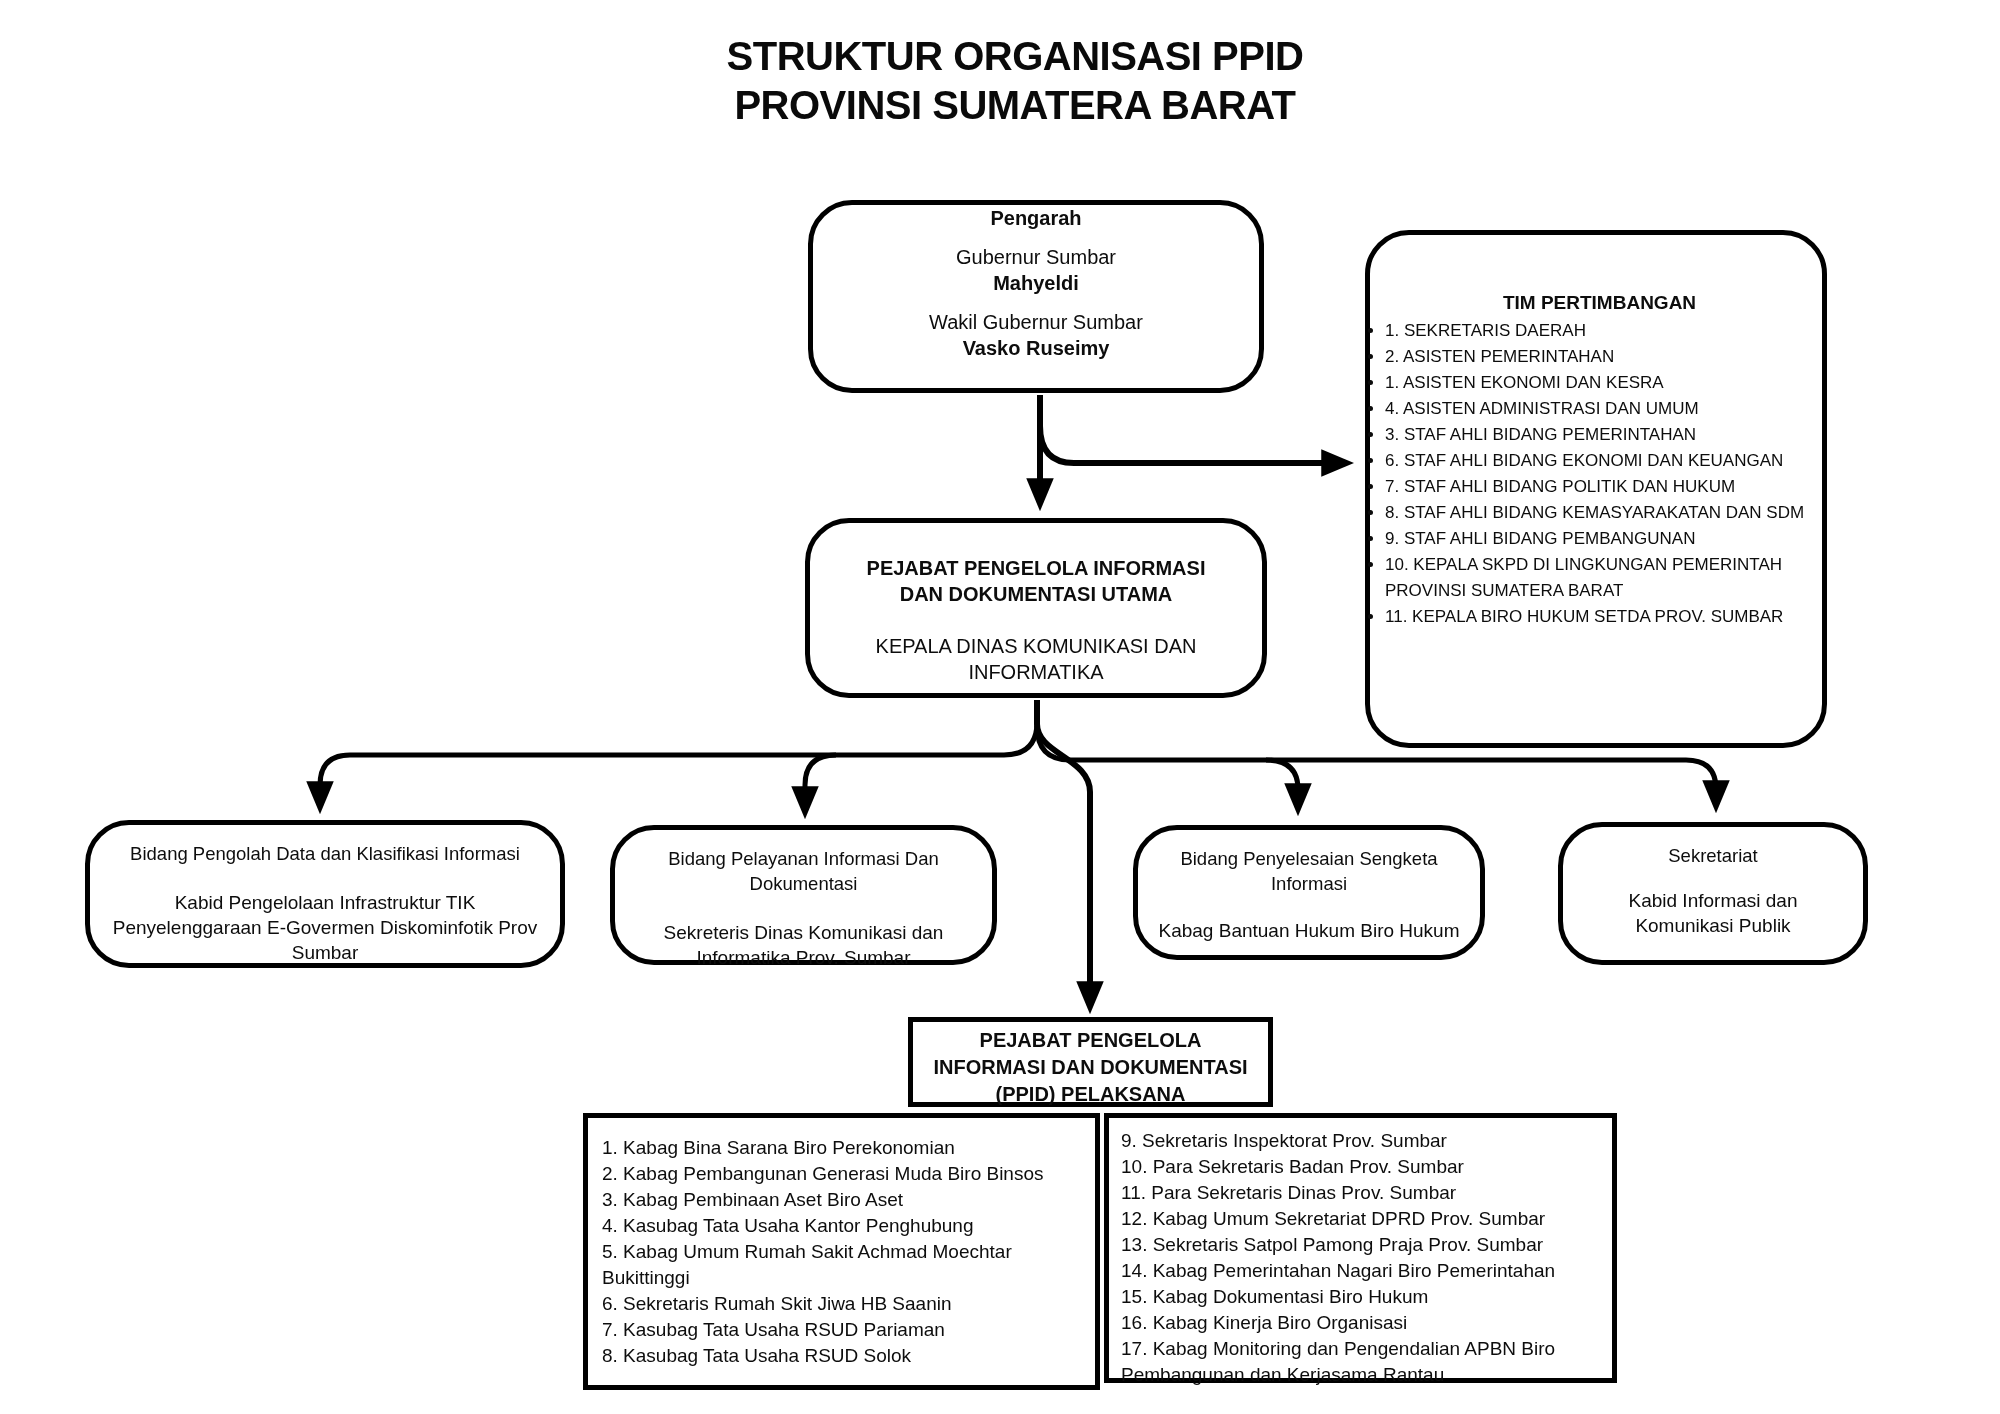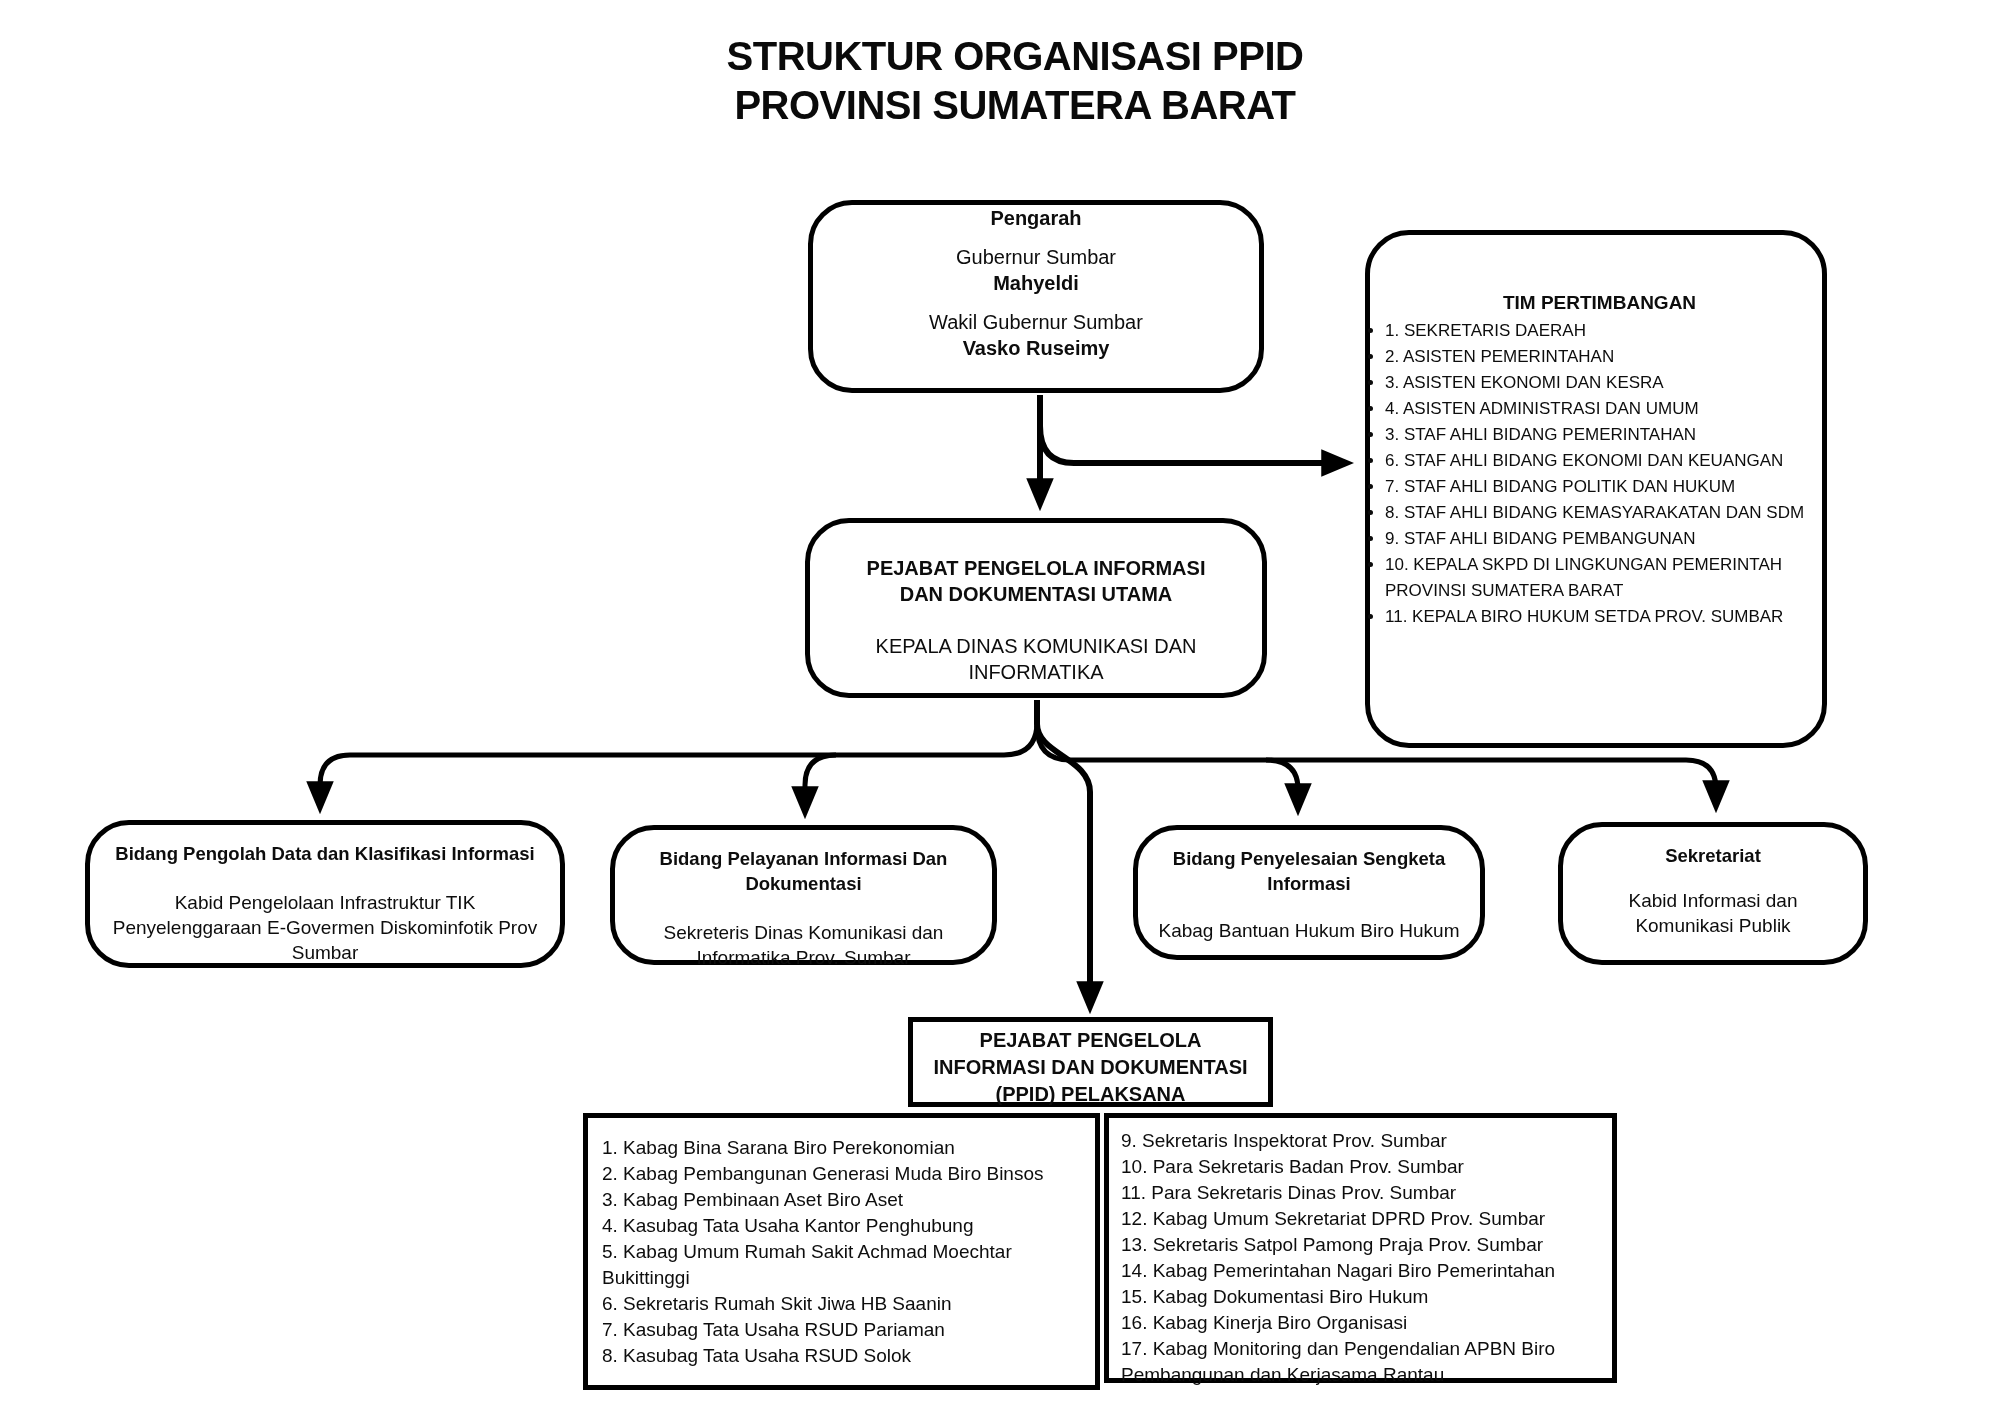--- a/index.html
+++ b/index.html
@@ -18,21 +18,21 @@
   .pengarah{left:808px;top:200px;width:456px;height:193px;}
   
   .tim{left:1365px;top:230px;width:462px;height:518px;text-align:left;
     padding:55px 8px 0 15px;font-size:17px;line-height:26px}
   .tim .hd{text-align:center;font-weight:bold;font-size:19px;margin-bottom:2px}
   
   .utama{left:805px;top:518px;width:462px;height:180px;padding:32px 38px 0}
   .utama .sub{margin-top:26px}
   
   .bidang{padding:16px 14px 0;font-size:19px;line-height:25px}
-  .bidang .hd{font-weight:bold;font-size:18.5px;line-height:25px}
+  .bidang .hd{font-weight:normal;font-size:18.5px;line-height:25px}
   .bidang .sub{margin-top:24px}
   .bd1{left:85px;top:820px;width:480px;height:148px}
   .bd2{left:610px;top:825px;width:387px;height:140px}
   .bd3{left:1133px;top:825px;width:352px;height:135px}
   .bd4{left:1558px;top:822px;width:310px;height:143px}
   .bd3 .sub{margin-top:22px}
   .bd4 .sub{margin-top:20px}
   
   .pelaksana{left:908px;top:1017px;width:365px;height:90px;padding:5px 10px 0;
     font-weight:bold;font-size:20px;line-height:27px}
@@ -77,21 +77,21 @@
     <div class="sp"></div>
     <div>Wakil Gubernur Sumbar</div>
     <div class="b">Vasko Ruseimy</div>
   </div>
 
   <div class="box rounded tim">
     <div class="hd">TIM PERTIMBANGAN</div>
     <ul>
         <li>1. SEKRETARIS DAERAH</li>
         <li>2. ASISTEN PEMERINTAHAN</li>
-        <li>3. ASISTEN EKONOMI DAN KESRA</li>
+        <li>1. ASISTEN EKONOMI DAN KESRA</li>
         <li>4. ASISTEN ADMINISTRASI DAN UMUM</li>
         <li>3. STAF AHLI BIDANG PEMERINTAHAN</li>
         <li>6. STAF AHLI BIDANG EKONOMI DAN KEUANGAN</li>
         <li>7. STAF AHLI BIDANG POLITIK DAN HUKUM</li>
         <li>8. STAF AHLI BIDANG KEMASYARAKATAN DAN SDM</li>
         <li>9. STAF AHLI BIDANG PEMBANGUNAN</li>
         <li>10. KEPALA SKPD DI LINGKUNGAN PEMERINTAH PROVINSI SUMATERA BARAT</li>
         <li>11. KEPALA BIRO HUKUM SETDA PROV. SUMBAR</li>
       </ul>
   </div>

